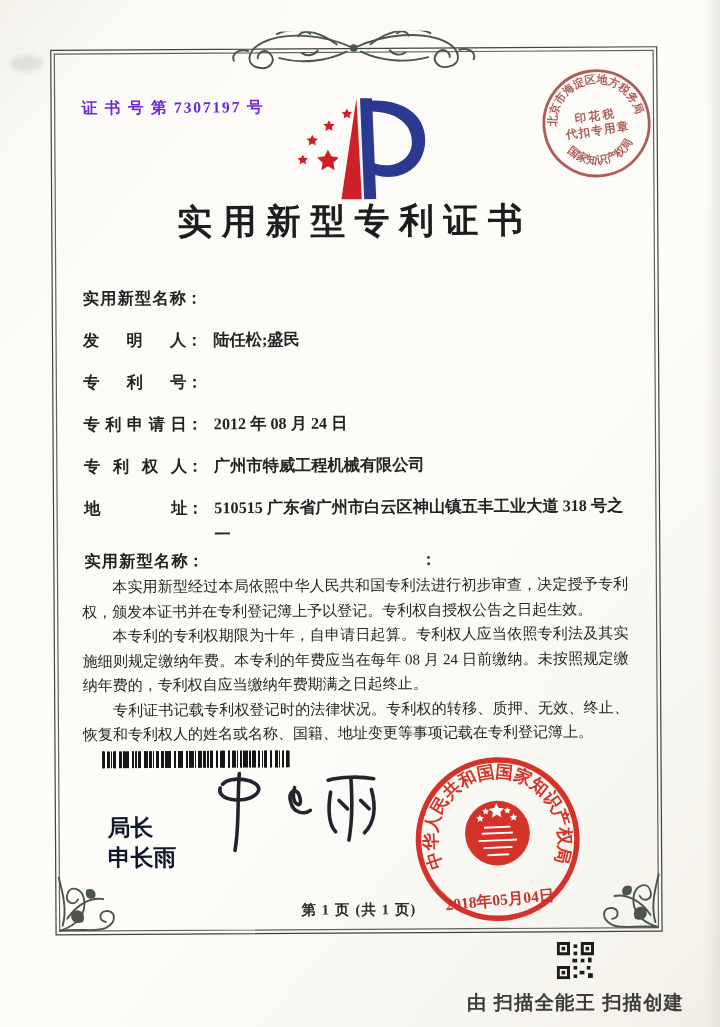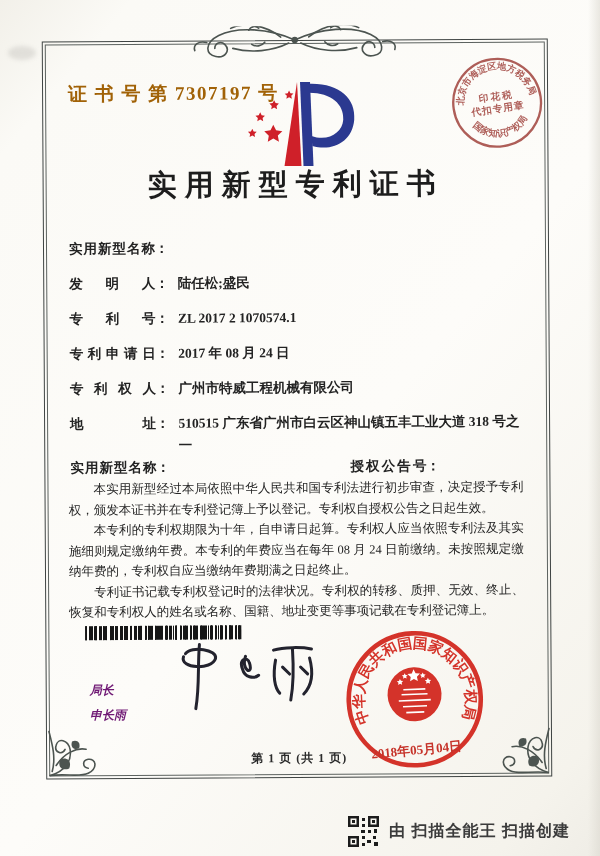--- a/index.html
+++ b/index.html
@@ -17,22 +17,22 @@
   .smudge { position:absolute; left:8px; top:46px; width:28px; height:14px;
     background:#c7c5c0; opacity:.45; border-radius:50%; filter:blur(2px); }
 
   .frame-wrap { position:absolute; left:44px; top:40px; width:506px; height:738px;
     transform:rotate(-0.35deg); }
   .frame-outer { position:absolute; inset:0; border:1.7px solid #3f4443; }
   .frame-inner { position:absolute; inset:3px; border:1px solid #5c625f; }
   .ornaments { position:absolute; left:-12px; top:-14px; width:530px; height:766px;
     pointer-events:none; }
 
-  .cert-no { position:absolute; left:26px; top:40px; font-size:19px; font-weight:600;
-    letter-spacing:1.5px; color:#a16207; }
+  .cert-no { position:absolute; left:26px; top:40px; font-size:13px; font-weight:600;
+    letter-spacing:1.5px; color:#6d28d9; }
 
   .tax-stamp { position:absolute; left:404px; top:13px; width:102px; height:102px;
     opacity:.82; mix-blend-mode:multiply; }
 
   .logo { position:absolute; left:198px; top:36px; width:126px; height:96px; }
 
   .title { position:absolute; left:0; right:0; top:125px; text-align:center;
     font-size:29px; font-weight:700; letter-spacing:8px; color:#1d1d1d; }
 
   .fields { position:absolute; left:26px; top:197px; right:26px;
@@ -50,34 +50,34 @@
     text-align:justify; }
   .body-text p { margin:0; text-indent:2em; }
 
   .barcode { position:absolute; left:40px; top:585px; width:156px; height:14px;
     background:
       repeating-linear-gradient(90deg,#161616 0 1.5px,transparent 1.5px 5px),
       repeating-linear-gradient(90deg,#161616 0 2px,transparent 2px 9px),
       repeating-linear-gradient(90deg,#161616 0 1px,transparent 1px 3.5px);
   }
 
-  .commissioner { position:absolute; left:44px; top:637px; font-size:12px;
-    font-weight:700; line-height:25px; color:#701a75;font-style:italic; }
+  .commissioner { position:absolute; left:44px; top:637px; font-size:19px;
+    font-weight:700; line-height:25px; color:#0f172a; }
   .commissioner span { display:block; }
 
   .signature { position:absolute; left:116px; top:596px; width:176px; height:84px; }
 
   .seal { position:absolute; left:297px; top:589px; width:145px; height:145px;
     mix-blend-mode:multiply; opacity:.95; }
 
   .page-footer { position:absolute; left:0; right:0; top:710px; text-align:center;
     font-size:12px; font-weight:600; letter-spacing:1px; color:#2a2a2a; }
 
   .scan-note { position:absolute; right:30px; bottom:9px; display:flex;
-    align-items:center; gap:10px; }
+    align-items:center; gap:10px;flex-direction:column; }
   .scan-note .txt { font-family:"Liberation Sans", sans-serif; font-size:16px;
     font-weight:700; color:#3b3b3b; letter-spacing:1px; }
   .qr { width:31px; height:31px; }
 </style>
 </head>
 <body>
 
 <div class="sheet">
   <div class="smudge"></div>
   <div class="edge-shade"></div>
@@ -161,43 +161,41 @@
         <span class="fcolon">：</span>
     </div>
     <div class="frow">
       <span class="flabel">发明人</span>
         <span class="fcolon">：</span>
       <span class="fvalue">陆任松;盛民</span>
     </div>
     <div class="frow">
       <span class="flabel">专利号</span>
         <span class="fcolon">：</span>
-      <span class="fvalue">ZL 2017 2 1070574.1</span>
     </div>
     <div class="frow">
       <span class="flabel">专利申请日</span>
         <span class="fcolon">：</span>
-      <span class="fvalue">2017 年 08 月 24 日</span>
+      <span class="fvalue">2012 年 08 月 24 日</span>
     </div>
     <div class="frow">
       <span class="flabel">专利权人</span>
         <span class="fcolon">：</span>
       <span class="fvalue">广州市特威工程机械有限公司</span>
     </div>
     <div class="frow addr">
       <span class="flabel">地址</span>
         <span class="fcolon">：</span>
       <span class="fvalue">510515 广东省广州市白云区神山镇五丰工业大道 318 号之
 一</span>
     </div>
     <div class="frow">
       <span class="flabel">实用新型名称</span>
         <span class="fcolon">：</span>
       <span class="grant-no-group">
-        <span class="flabel-sm">授权公告号</span>
           <span class="fcolon">：</span>
       </span>
     </div>
   </div>
 
   <div class="body-text">
     <p>本实用新型经过本局依照中华人民共和国专利法进行初步审查，决定授予专利权，颁发本证书并在专利登记簿上予以登记。专利权自授权公告之日起生效。</p>
     <p>本专利的专利权期限为十年，自申请日起算。专利权人应当依照专利法及其实施细则规定缴纳年费。本专利的年费应当在每年 08 月 24 日前缴纳。未按照规定缴纳年费的，专利权自应当缴纳年费期满之日起终止。</p>
     <p>专利证书记载专利权登记时的法律状况。专利权的转移、质押、无效、终止、恢复和专利权人的姓名或名称、国籍、地址变更等事项记载在专利登记簿上。</p>
   </div>

